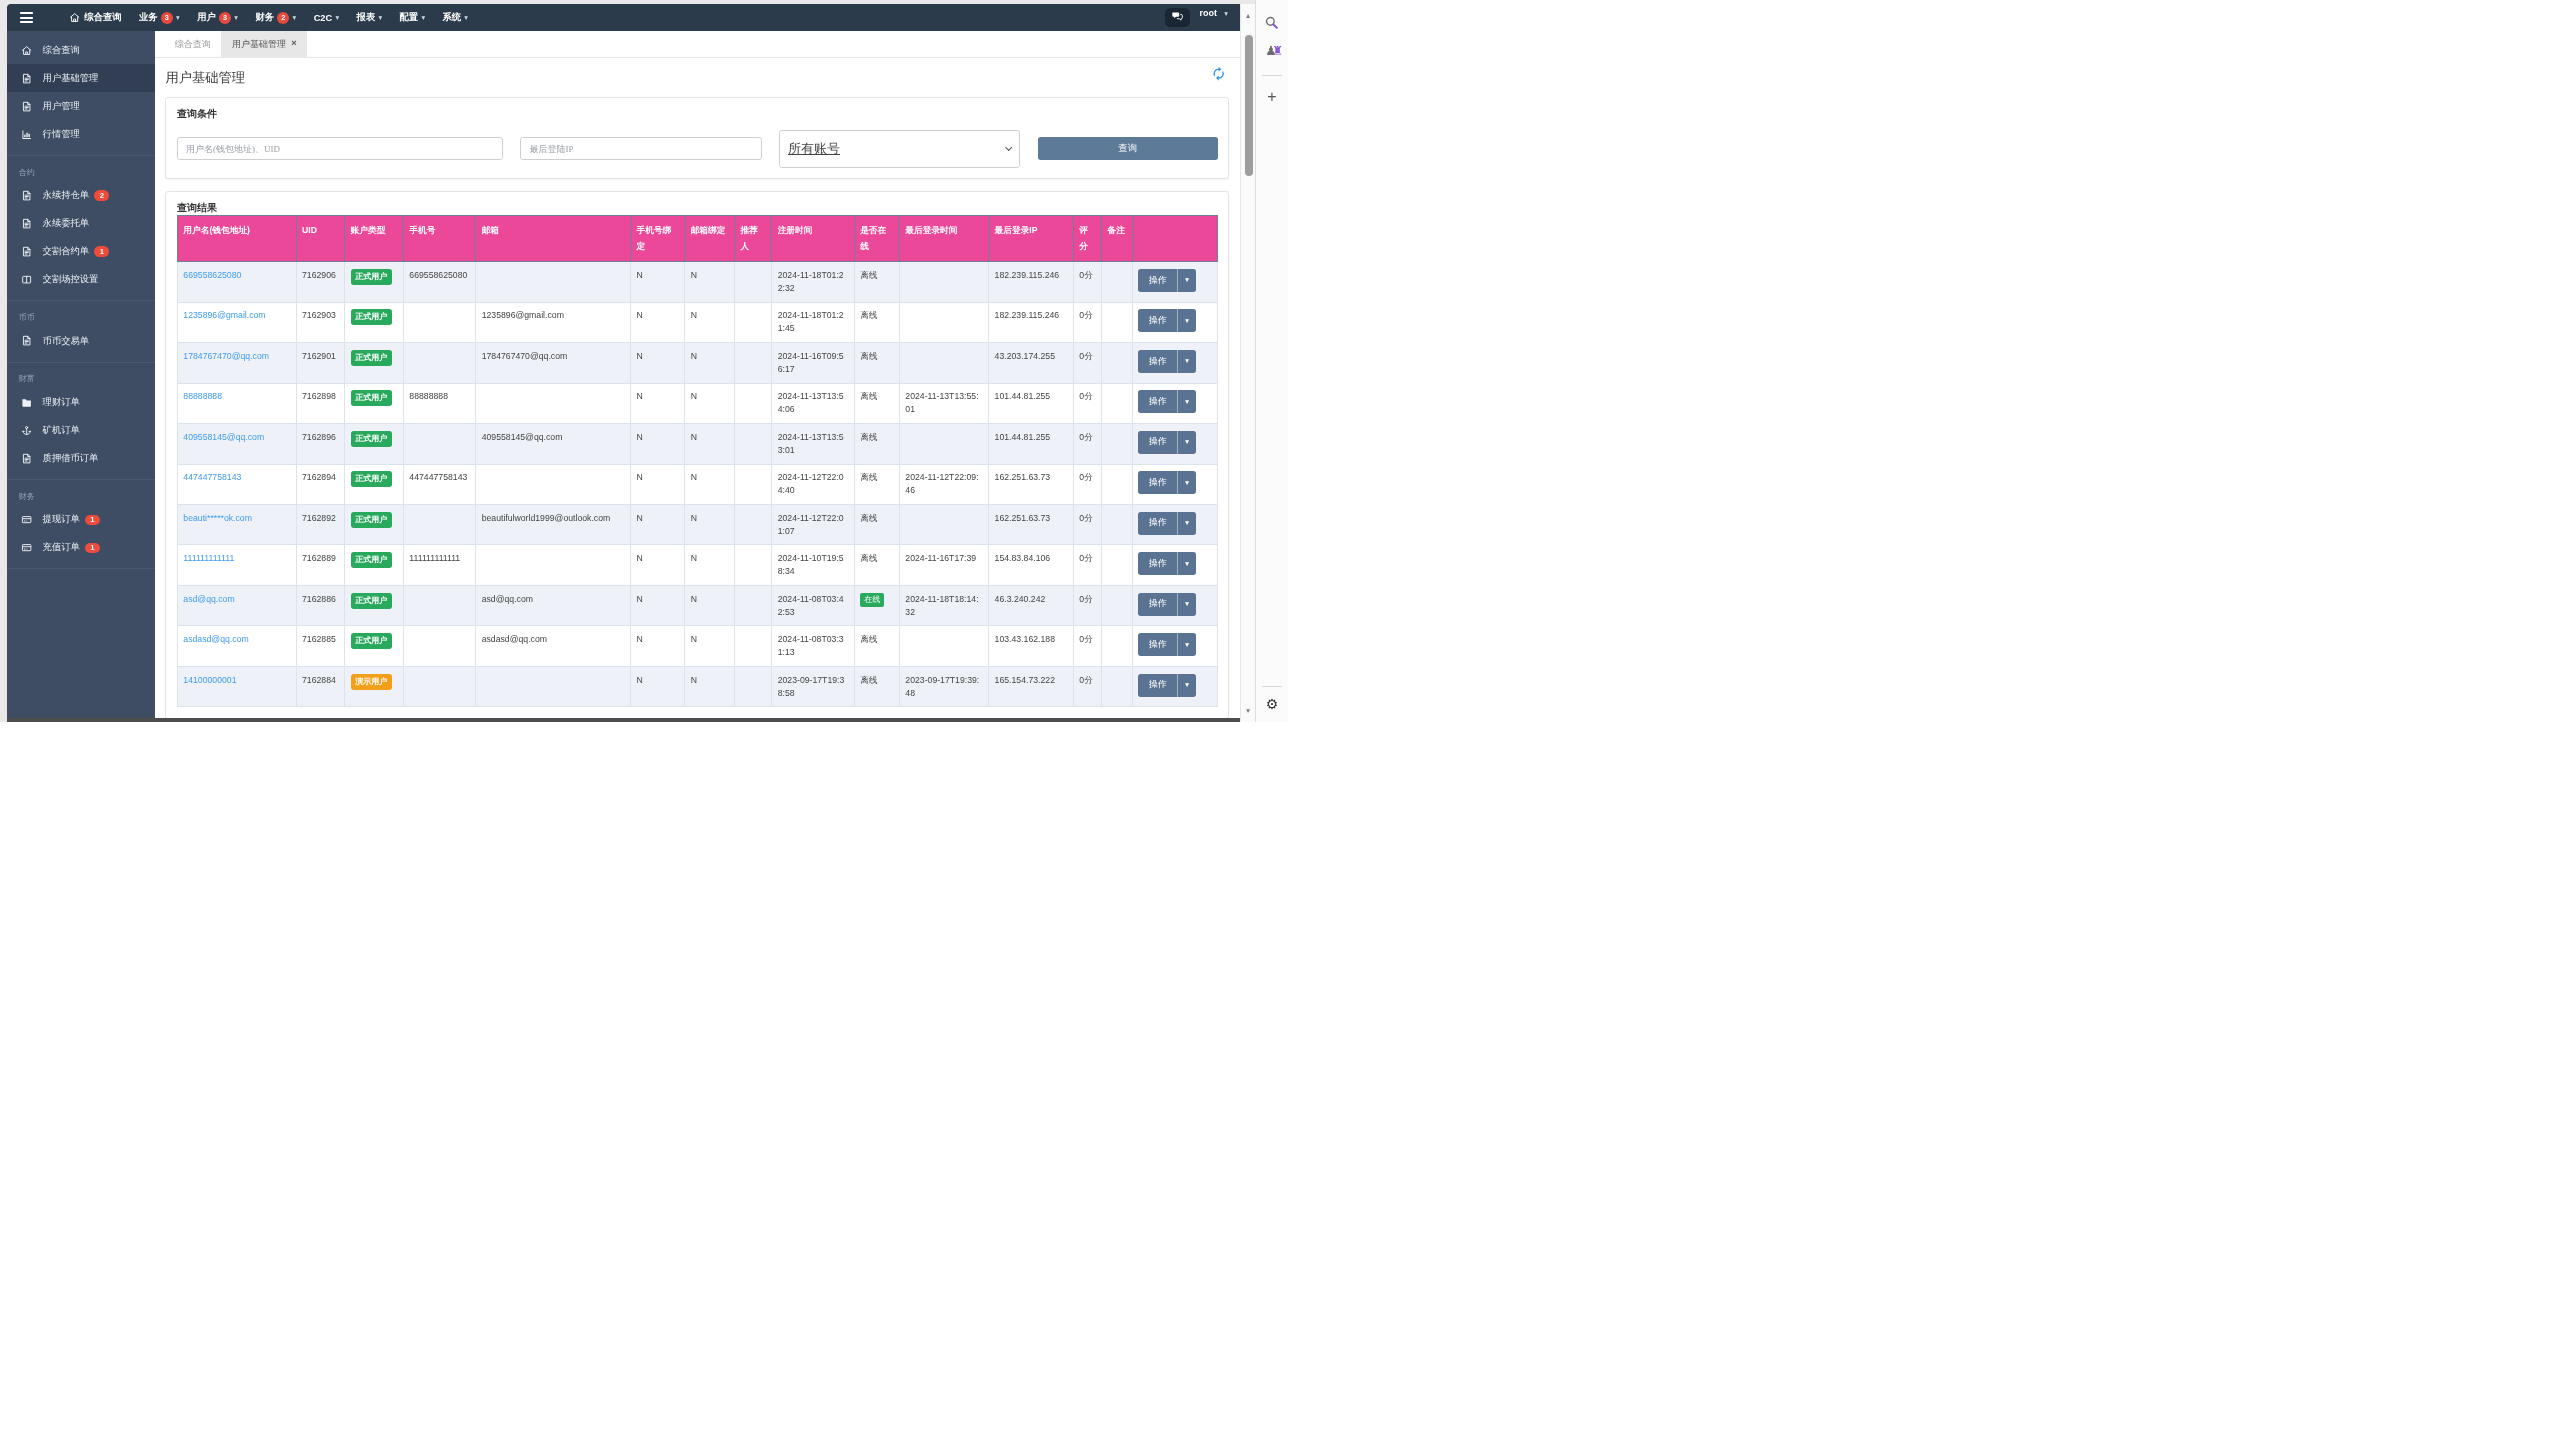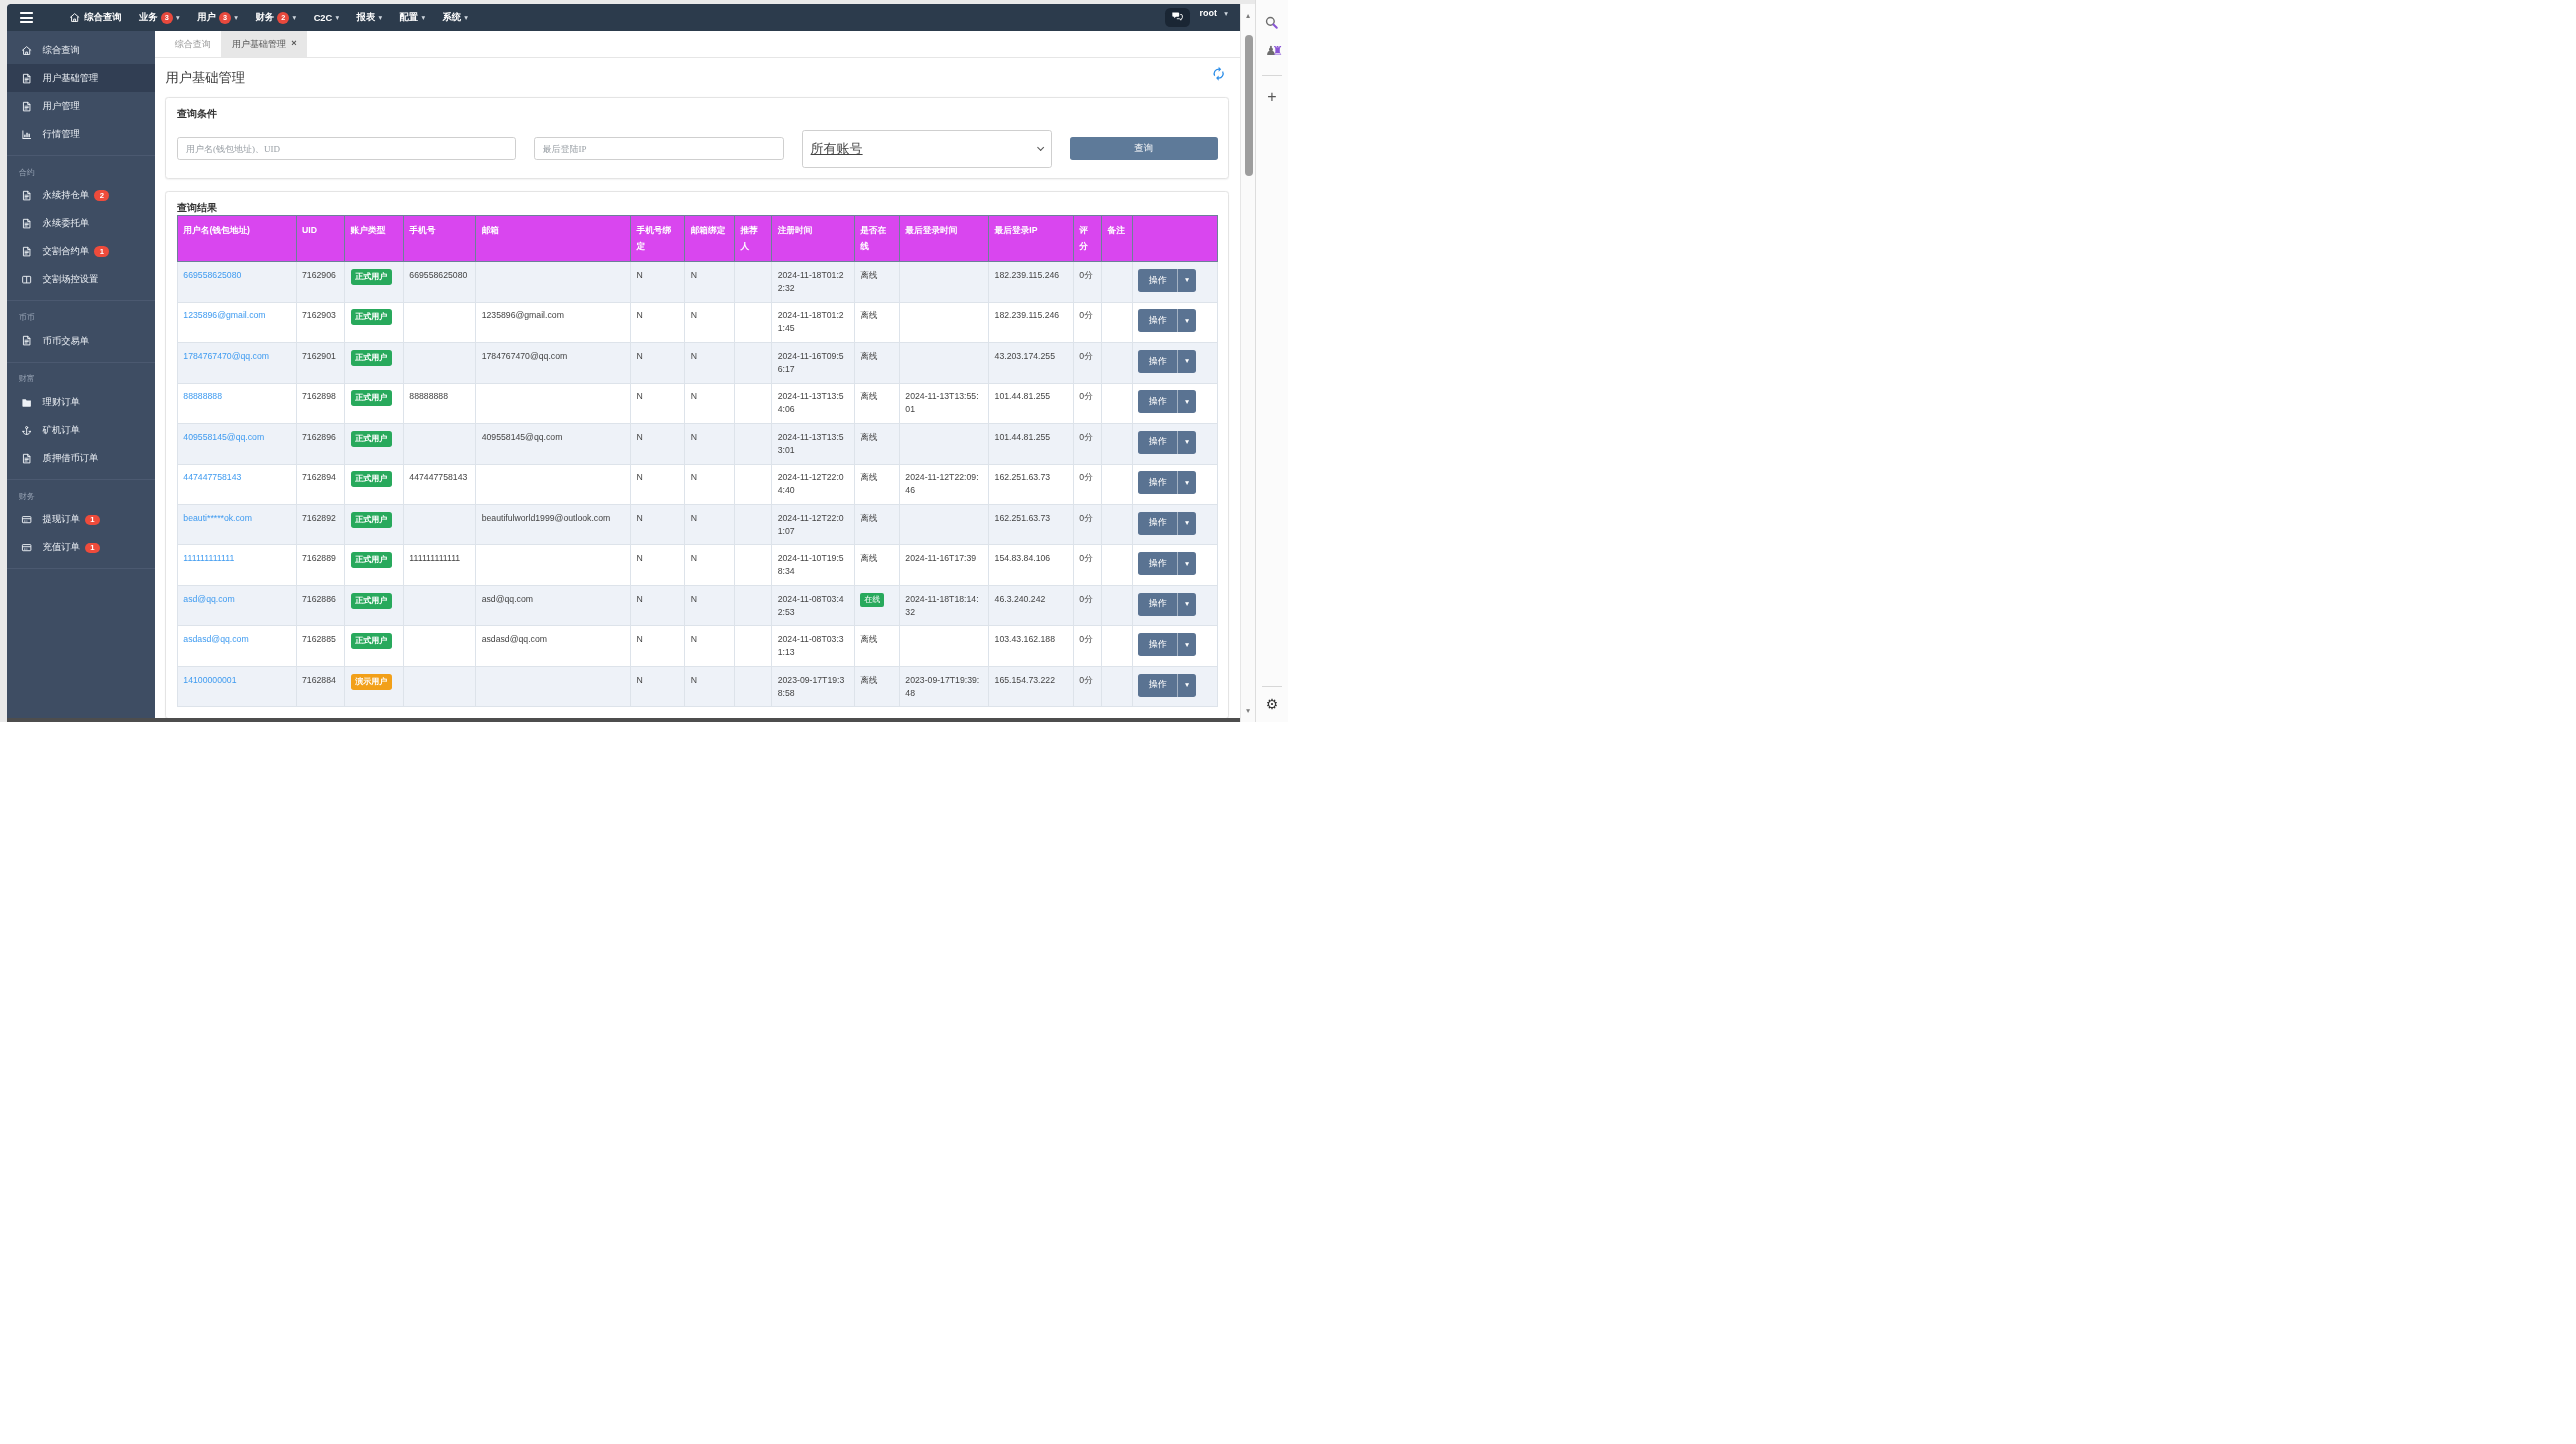--- a/index.html
+++ b/index.html
@@ -71,28 +71,28 @@
   .txt-input::placeholder { color:#9aa0a6; }
   .input-user { flex:1.38; }
   .input-ip   { flex:1; }
   .select { flex:1; height:38px; border:0.7px solid #cfcfcf; border-radius:2.7px; display:flex;
             align-items:center; justify-content:space-between; padding:0 8px; font-size:13px;
             color:#444; cursor:pointer; background:#fff;text-decoration:underline; }
   .sel-chev { width:5.3px; height:5.3px; border-right:1px solid #555; border-bottom:1px solid #555;
               transform:rotate(45deg); margin-top:-2.7px; }
   .btn { background:#5e7a99; color:#fff; border:none; border-radius:2.7px; font-size:9.3px;
          cursor:pointer; font-family:"Liberation Sans","DejaVu Sans",sans-serif; }
-  .btn-search { width:148px; height:23.4px; flex:none; }
+  .btn-search { width:180px; height:23.4px; flex:none; }
   .btn-demo { height:23px; padding:0 10.7px; display:inline-flex; align-items:center; gap:5.3px;
               font-size:9px; }
   .btns-row { display:flex; gap:6.7px; margin:8.7px 0 9.3px; }
 
   
   table { border-collapse:collapse; table-layout:fixed; width:100%; }
-  th { background:#d946ef; color:#fff; font-size:8.7px; font-weight:bold; text-align:left;
+  th { background:#ec4899; color:#fff; font-size:8.7px; font-weight:bold; text-align:left;
        padding:7.3px 5.3px; border:0.7px solid #6d7f99; vertical-align:top; line-height:1.75; }
   td { font-size:8.7px; color:#444; padding:6.7px 5.3px; border:0.7px solid #dde3ea; vertical-align:top;
        line-height:1.5; word-break:break-all; }
   tr.odd td { background:#eef2f8; }
   a.link { color:#3f9bf0; text-decoration:none; cursor:pointer; }
   .badge { display:inline-block; color:#fff; font-size:8px; font-weight:bold; border-radius:2.7px;
            padding:2px 4.7px; }
   .badge-green { background:#28a95c; }
   .badge-orange { background:#f2a019; }
   .badge-online { display:inline-block; color:#fff; font-size:8px; font-weight:normal;

